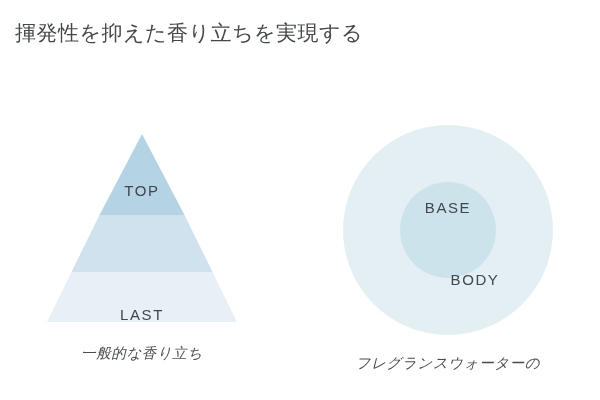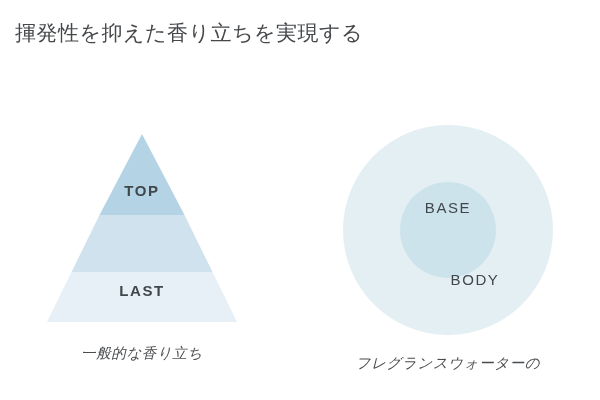--- a/index.html
+++ b/index.html
@@ -54,25 +54,24 @@
     height: 188px;
   }
   .pyr-label {
     position: absolute;
     width: 190px;
     text-align: center;
     font-size: 15px;
     letter-spacing: 1.6px;
     color: #40474d;
     white-space: nowrap;
-    font-weight: bold;
   }
   .pyr-label-top    { top: 48px; }
   .pyr-label-middle { top: 105px; }
-  .pyr-label-last   { top: 148px; }
+  .pyr-label-last   { top: 172px; }
 
   
   .circle-wrap {
     position: absolute;
     left: 343px;
     top: 125px;
     width: 210px;
     height: 210px;
   }
   .circle-outer {

